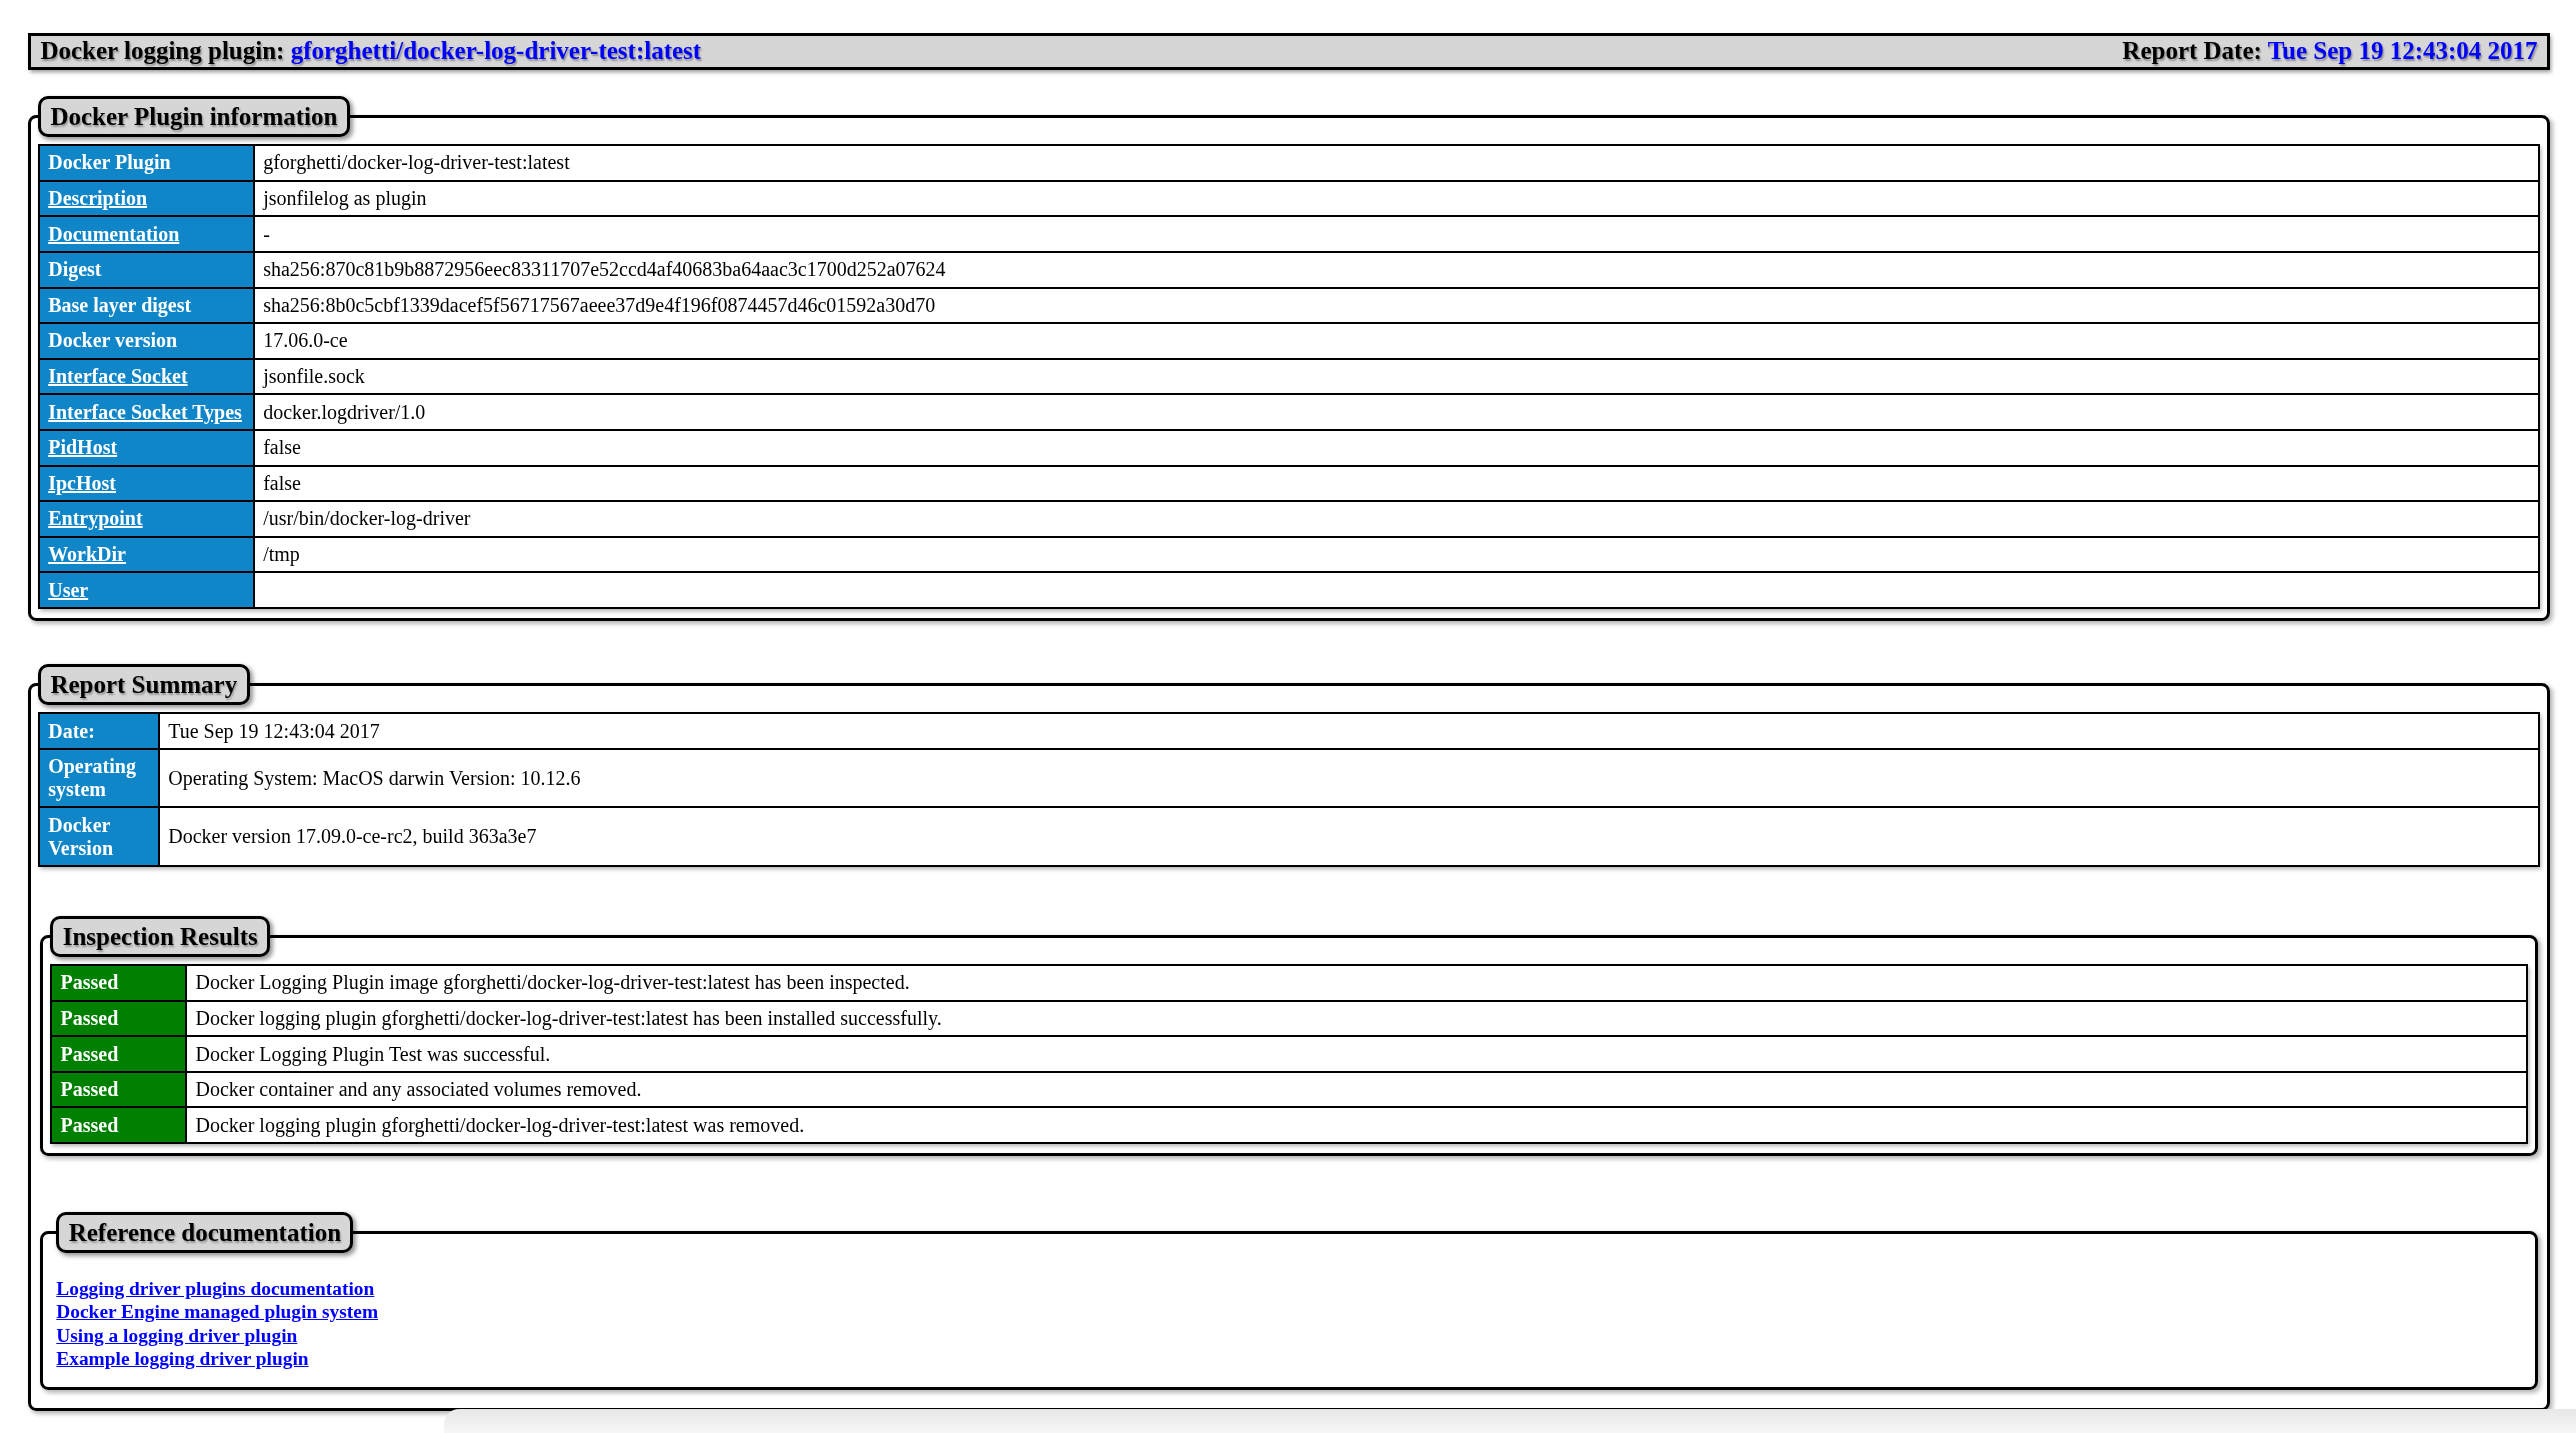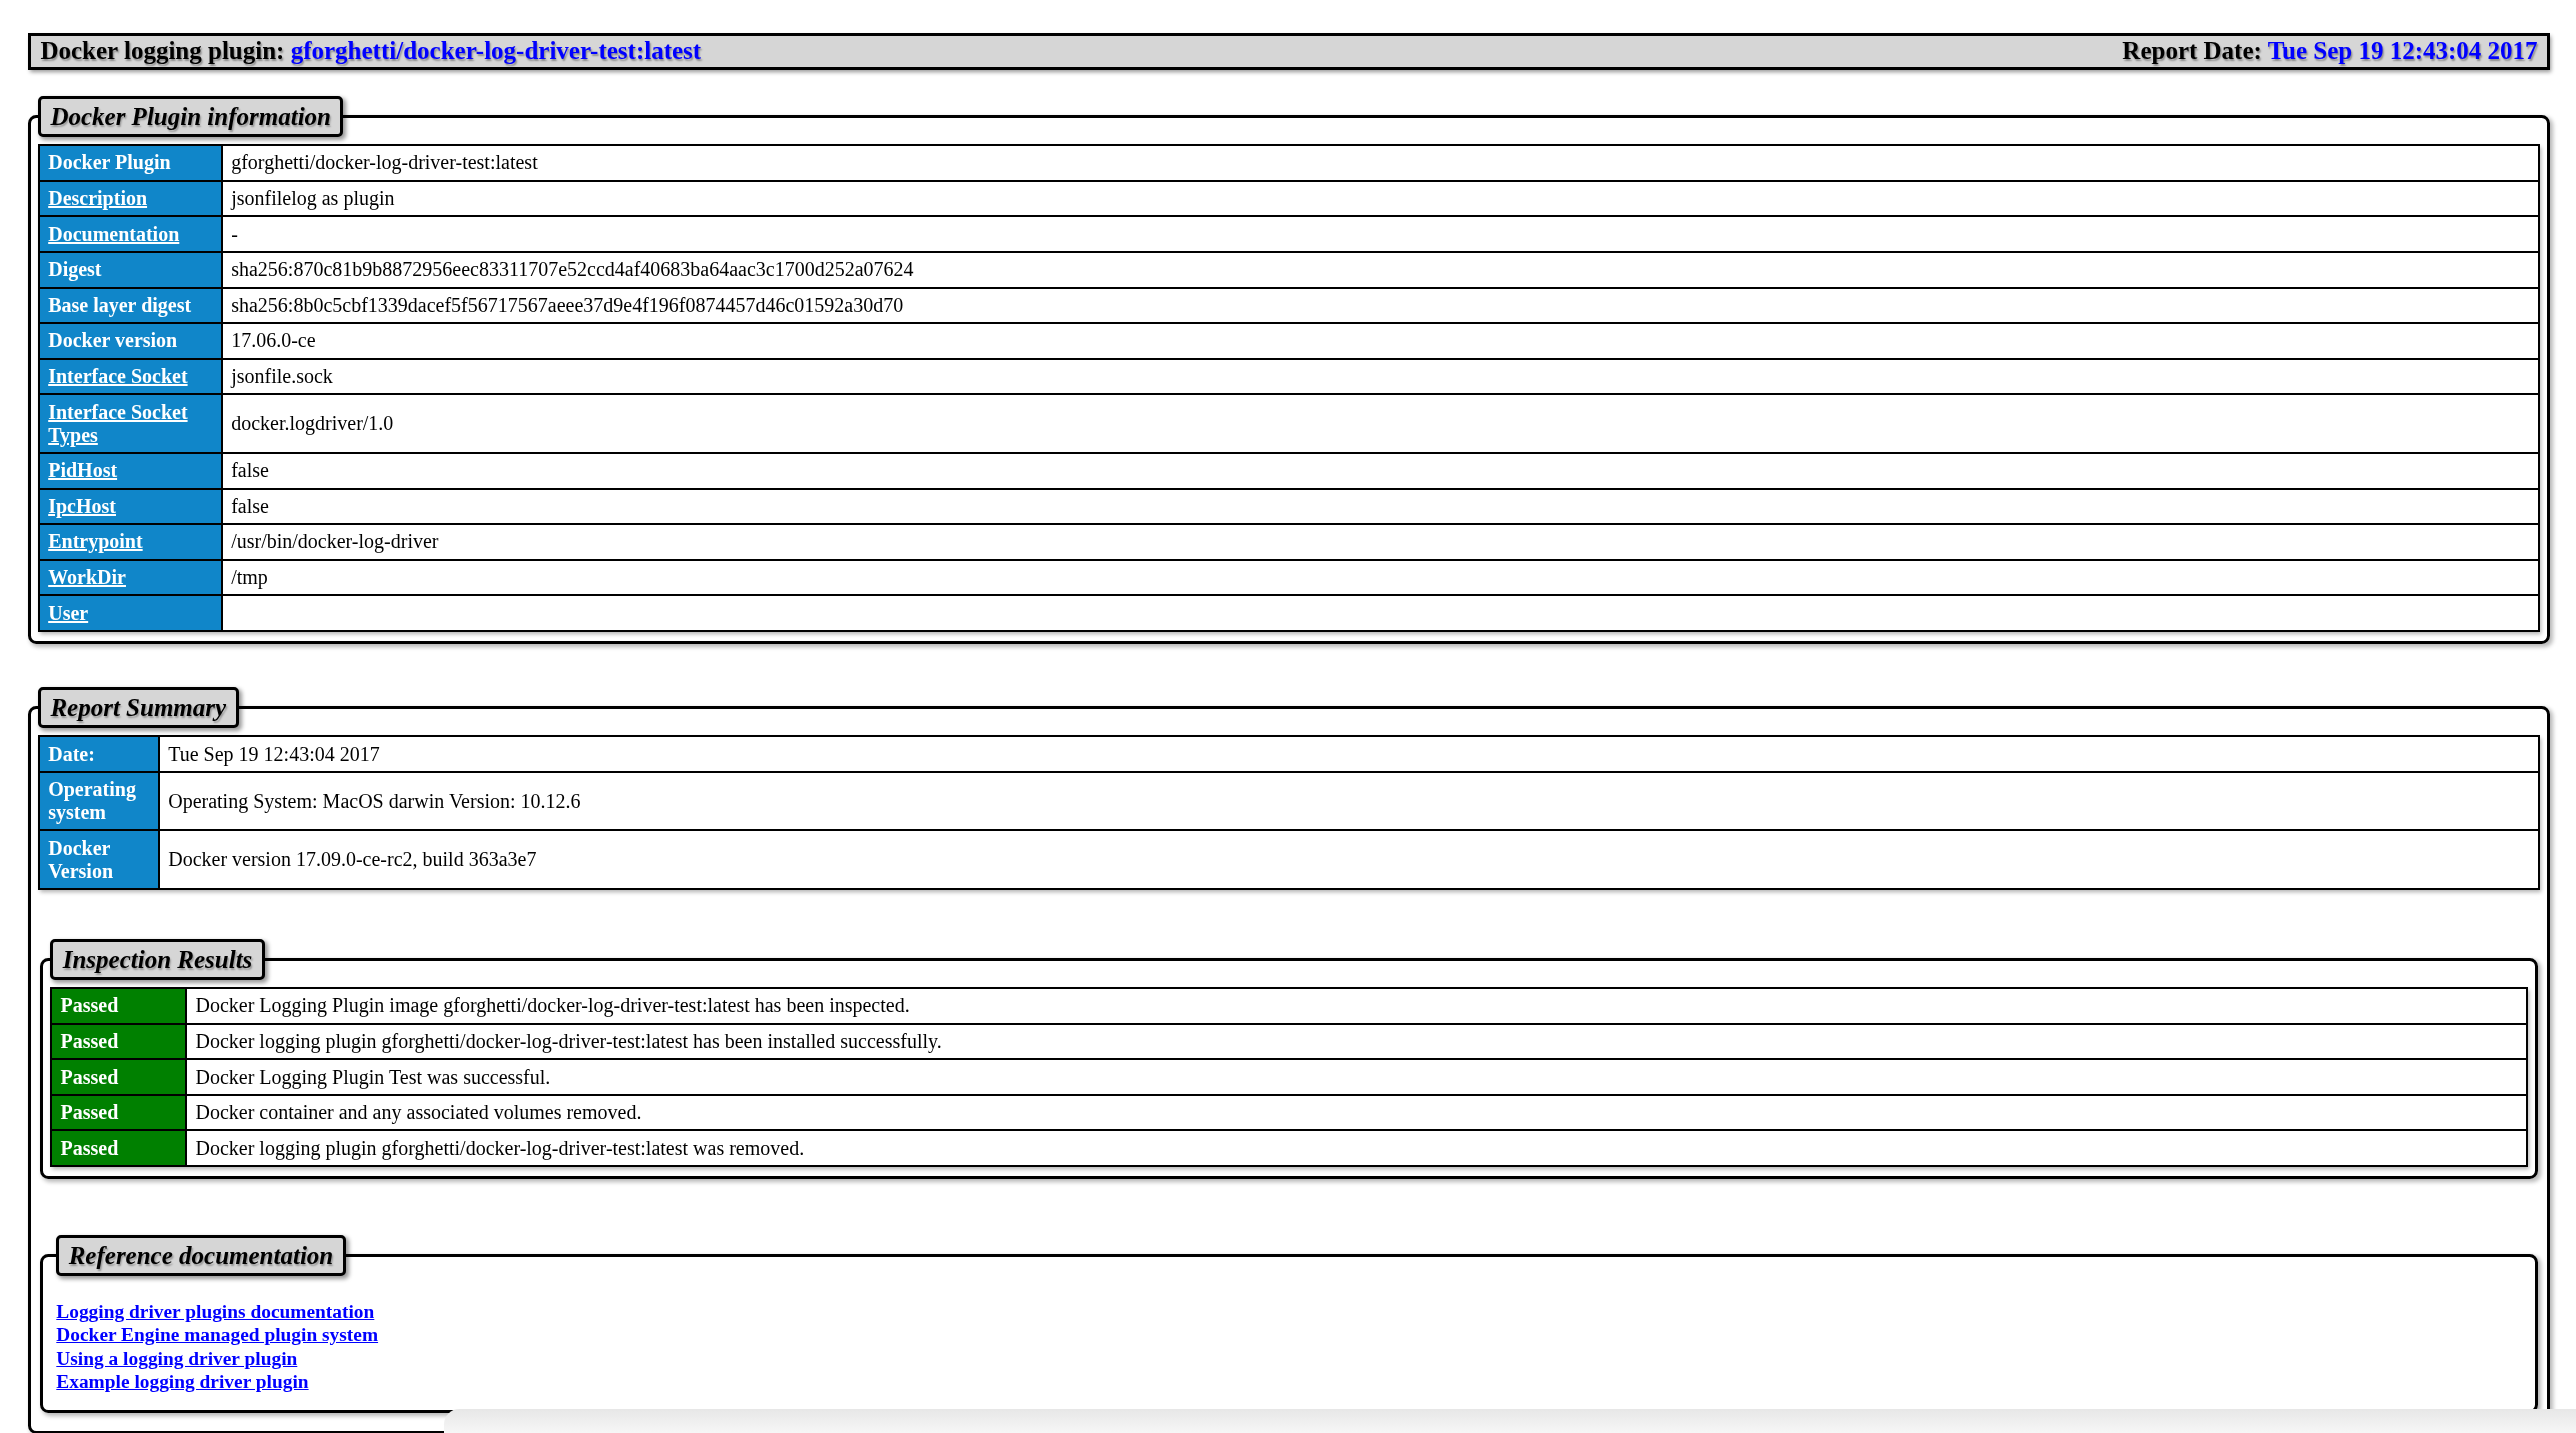--- a/index.html
+++ b/index.html
@@ -31,27 +31,26 @@
   
   fieldset {
     border: 3.5px solid #000;
     border-radius: 8.2px;
     margin: 0; padding: 0 7px 9.4px 7px;
     box-shadow: 2.3px 2.9px 4.7px rgba(0,0,0,0.28);
   }
   legend {
     background: #d6d6d6;
     border: 3.5px solid #000;
-    border-radius: 5px;
+    border-radius: 10px;
     padding: 3.5px 9.4px;
     font-size: 25px; font-weight: bold;
     text-shadow: 1.2px 1.8px 1.8px rgba(0,0,0,0.30);
     box-shadow: 2.3px 2.9px 4.1px rgba(0,0,0,0.40);
     margin-left: 0px;
-    font-style: italic;
   }
   #fs-plugin { margin-top: 26px; }
   #fs-summary { margin-top: 43px; padding-bottom: 17.6px; }
   #fs-inspect { margin: 49px 2.3px 0 2.3px; }
   #fs-ref { margin: 56px 2.3px 0 2.3px; padding: 23.5px 0 16.4px 13px; }
 
   
   table.data {
     width: 100%;
     border-collapse: collapse;
@@ -60,21 +59,21 @@
   }
   table.data td {
     border: 2.9px solid #000;
     font-size: 20px;
     padding: 5.3px 8.2px;
     vertical-align: middle;
   }
   td.lbl {
     background: #1086c9;
     color: #fff; font-weight: bold;
-    width: 183px;
+    width: 215px;
   }
   #fs-summary > table.data td.lbl { width: 120px; }
   #fs-inspect table.data td.lbl { width: 135px; background: #008000; }
   td.val { background: #fff; }
   .wlink { color: #fff; text-decoration: underline; }
   .wplain { color: #fff; text-decoration: none; }
 
   
   .doc-link {
     display: block;

